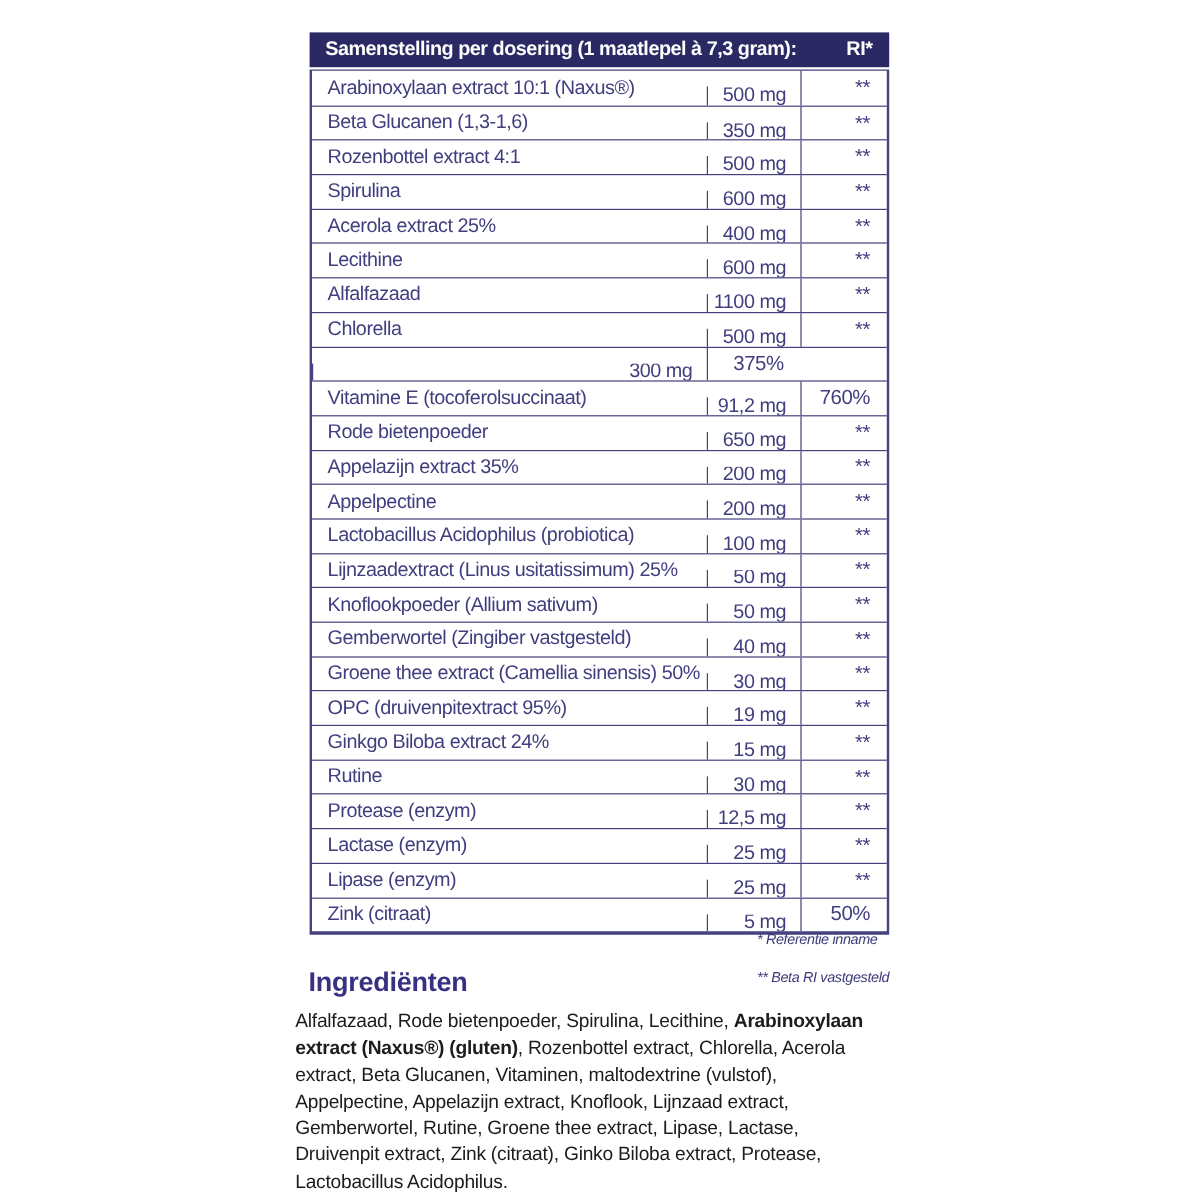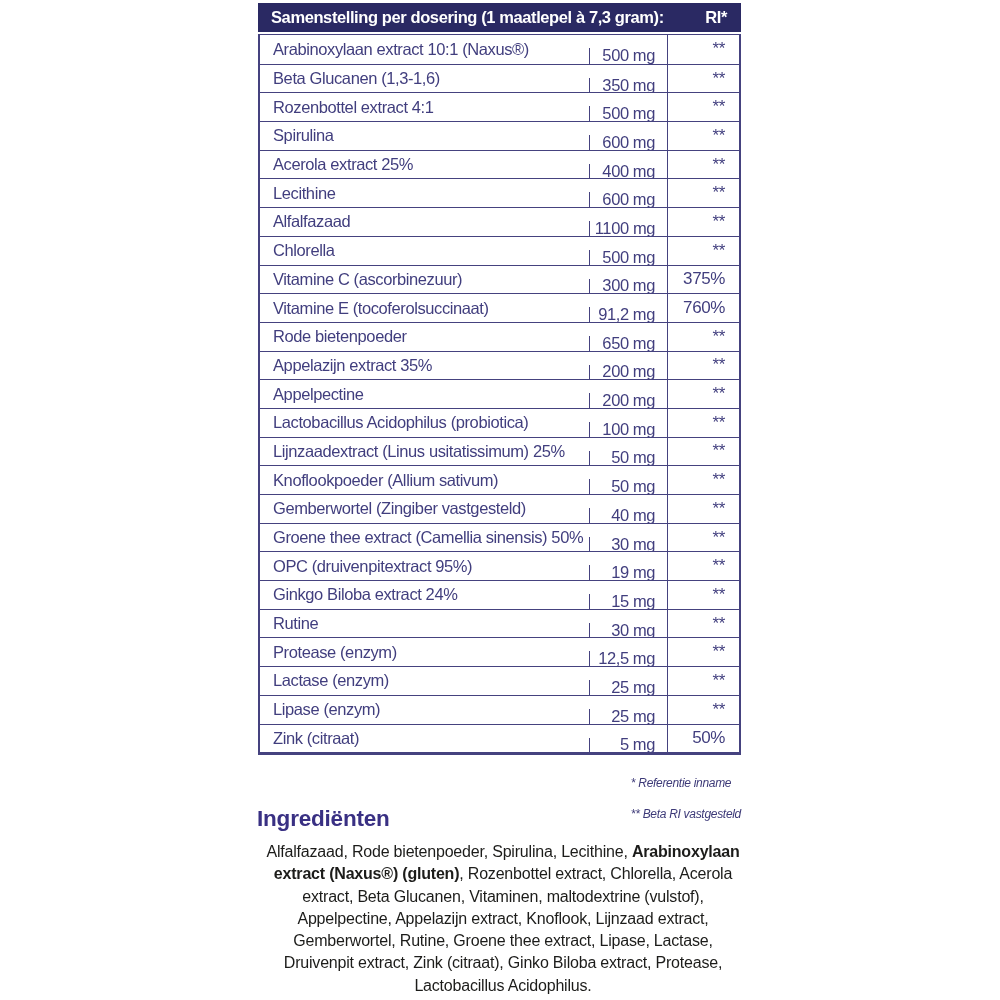--- a/index.html
+++ b/index.html
@@ -13,21 +13,21 @@
   }
   *{margin:0;padding:0;box-sizing:border-box;}
   html,body{width:1000px;height:1000px;background:var(--page-bg);
     font-family:"Liberation Sans",sans-serif;overflow:hidden;}
   .page{position:relative;width:1000px;height:1000px;background:var(--page-bg);}
 
   
   .comp-table{position:absolute;left:258px;top:3px;width:483px;}
   .comp-header{display:flex;align-items:center;justify-content:space-between;
     height:29px;background:var(--header-bg);color:#fff;font-weight:bold;
-    font-size:16.5px;letter-spacing:-0.4px;padding:0 14px 0 13px;}
+    font-size:16.5px;letter-spacing:-0.4px;padding:0 14px 0 13px;margin-top:24px;}
   .comp-body{margin-top:2px;border-left:2px solid var(--table-border);
     border-right:2px solid var(--table-border);
     border-top:1.5px solid var(--table-border);
     border-bottom:3px solid var(--table-border);}
   .row{display:grid;grid-template-columns:329px 78px 1fr;height:28.7px;
     color:var(--table-ink);font-size:16.5px;letter-spacing:-0.4px;text-align:right;}
   .row + .row{border-top:1.5px solid var(--table-border);}
   .cell{display:flex;align-items:center;overflow:hidden;white-space:nowrap;}
   .cell.name{padding-left:13px;}
   .cell.amount{border-left:1.5px solid var(--table-border);
@@ -37,23 +37,23 @@
 
   
   .footnote{position:absolute;top:776px;right:259px;display:flex;gap:17px;
     font-style:italic;font-size:12px;letter-spacing:-0.3px;
     color:var(--footnote-ink);flex-direction:column;}
 
   
   .ingredients-heading{position:absolute;left:257px;top:806px;
     font-size:22.5px;font-weight:bold;color:var(--heading-ink);
     letter-spacing:-0.2px;}
-  .ingredients-text{position:absolute;left:257px;top:841px;width:492px;
+  .ingredients-text{position:absolute;left:246px;top:841px;width:492px;
     font-size:16px;line-height:22.3px;color:var(--body-ink);
-    letter-spacing:-0.2px;text-align:center;}
+    letter-spacing:-0.2px;}
   .ingredients-text b{font-weight:bold;}
 </style>
 </head>
 <body>
 
 <div class="page">
 
   <div class="comp-table">
     <div class="comp-header">
       <span>Samenstelling per dosering (1 maatlepel à 7,3 gram):</span>
@@ -94,21 +94,20 @@
           <div class="cell name">Alfalfazaad</div>
           <div class="cell amount">1100 mg</div>
           <div class="cell ri">**</div>
         </div>
         <div class="row">
           <div class="cell name">Chlorella</div>
           <div class="cell amount">500 mg</div>
           <div class="cell ri">**</div>
         </div>
         <div class="row">
-          <div class="cell name">Vitamine C (ascorbinezuur)</div>
           <div class="cell amount">300 mg</div>
           <div class="cell ri">375%</div>
         </div>
         <div class="row">
           <div class="cell name">Vitamine E (tocoferolsuccinaat)</div>
           <div class="cell amount">91,2 mg</div>
           <div class="cell ri">760%</div>
         </div>
         <div class="row">
           <div class="cell name">Rode bietenpoeder</div>

